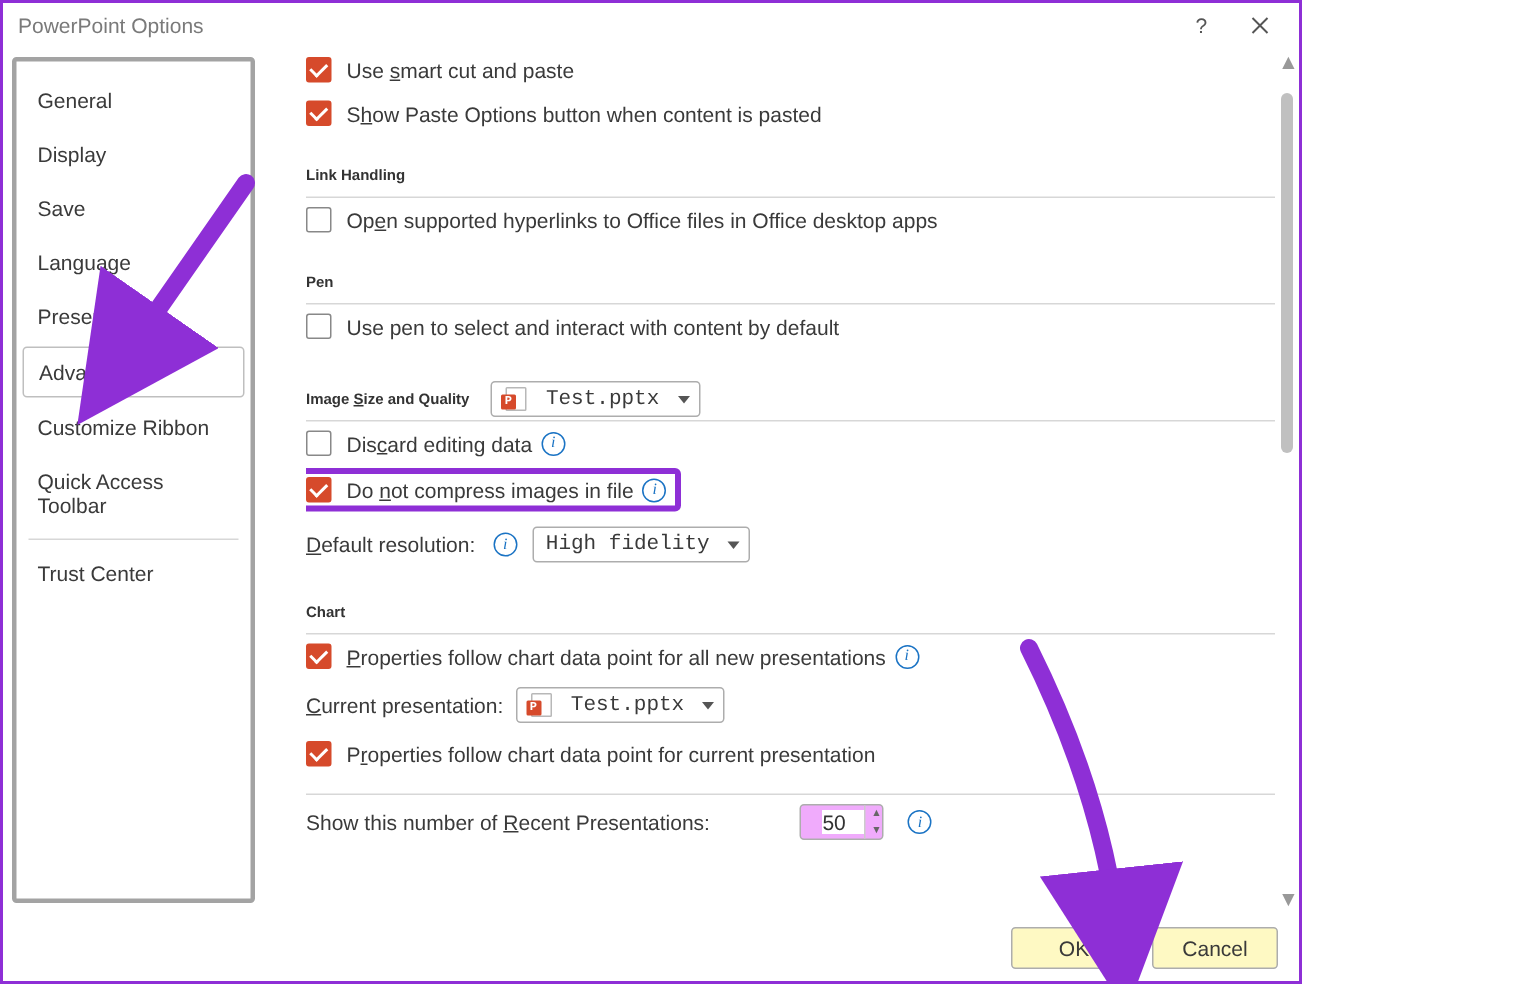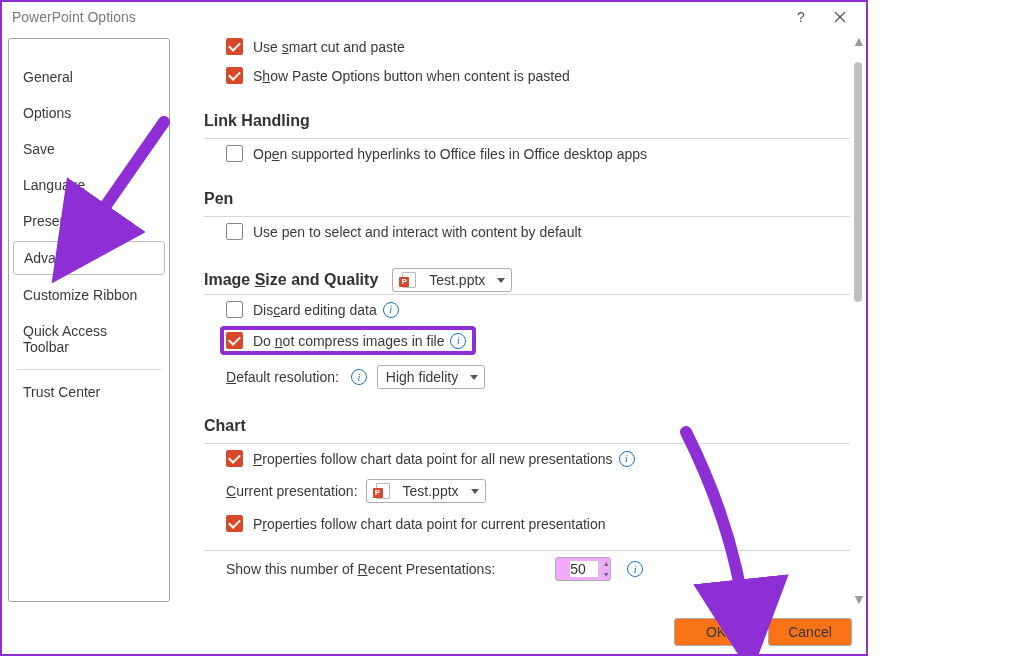--- a/index.html
+++ b/index.html
@@ -4,58 +4,58 @@
 <style>
   * { box-sizing: border-box; margin: 0; padding: 0; }
   html, body { height: 100%; font-family: "Segoe UI", Arial, sans-serif; font-size: 14px; color: #3a3a3a; }
   .window { width: 868px; height: 656px; border: 2px solid #8e2fd6; background: #fff; display: flex; flex-direction: column; }
   .titlebar { height: 30px; display: flex; align-items: center; padding: 0 6px 0 10px; color: #7a7a7a; }
   .titlebar .spacer { flex: 1; }
   .title-btn { width: 40px; height: 30px; display: flex; align-items: center; justify-content: center; color: #555; }
   .close-x svg, .help-q svg { width: 12px; height: 12px; }
   .body { flex: 1; display: flex; overflow: hidden; padding-bottom: 46px; position: relative; }
   .sidebar { width: 174px; padding: 6px; }
-  .sidebox { border: 1px solid #a3a3a3; border-radius: 3px; height: 100%; padding: 20px 0; }
+  .sidebox { border: 3px solid #a3a3a3; border-radius: 3px; height: 100%; padding: 8px 0; }
   .nav-item { padding: 10px 14px; cursor: default; color: #3a3a3a; }
   .nav-item.selected { border: 1px solid #bfbfbf; border-radius: 3px; margin: 2px 4px; padding: 8px 10px; }
   .nav-sep { height: 1px; background: #d7d7d7; margin: 4px 8px; }
   .content { flex: 1; position: relative; overflow: hidden; }
   .scroll-area { position: absolute; inset: 0 16px 0 28px; overflow: hidden; }
   .scrollbar-track { position: absolute; right: 2px; top: 2px; bottom: 2px; width: 12px; }
   .scrollbar-thumb { position: absolute; left: 2px; width: 8px; background: #c0c0c0; border-radius: 5px; top: 28px; height: 240px; }
   .scrollbar-arrow { position: absolute; left: 0; width: 14px; height: 14px; color: #999; display:flex; align-items:center; justify-content:center; }
   .scrollbar-arrow.up { top: 0; }
   .scrollbar-arrow.down { bottom: 0; }
   .section { margin-top: 12px; }
-  .section h3 { font-size: 16px; font-weight: 600; color: #333; padding: 10px 0 6px; }
+  .section h3 { font-size: 10px; font-weight: 600; color: #333; padding: 10px 0 6px; }
   .section .hr { height: 1px; background: #d7d7d7; margin-top: 2px; }
   .section-with-inline { display:flex; align-items:center; gap: 14px; padding-top:10px; }
   .section-with-inline h3 { padding: 0; }
-  .row { display: flex; align-items: center; padding: 6px 0; margin-left: 22px; }
+  .row { display: flex; align-items: center; padding: 6px 0; }
   .indent { padding-left: 0px; }
   .cb { width: 17px; height: 17px; border: 1px solid #888; border-radius: 2px; margin-right: 10px; position: relative; display:inline-flex; align-items:center; justify-content:center; background:#fff; }
   .cb.checked { background: #d64a2b; border-color: #d64a2b; }
   .cb.checked::after { content: ""; position: absolute; width: 9px; height: 5px; border: 2px solid #fff; border-top: none; border-right: none; transform: rotate(-45deg); top: 3px; }
   .lbl { }
   .u { text-decoration: underline; }
   .info { display:inline-flex; width:16px; height:16px; border:1px solid #1a73c4; color:#1a73c4; border-radius:50%; align-items:center; justify-content:center; font-size:10.5px; font-style:italic; font-family:Georgia,serif; margin-left:6px; }
   .info::before { content:"i"; }
-  .select { display:inline-flex; align-items:center; border:1px solid #adadad; border-radius:3px; padding: 3px 6px 3px 8px; gap:6px; background:#fff; }
+  .select { display:inline-flex; align-items:center; border:1px solid #adadad; border-radius:3px; padding: 3px 6px 3px 8px; gap:6px; background:#fff;font-family:Liberation Mono, monospace; }
   .select .caret { width:0;height:0;border-left:4px solid transparent;border-right:4px solid transparent;border-top:5px solid #555; margin-left:6px;}
   .ppt-icon { width:16px; height:16px; display:inline-flex; align-items:center; justify-content:center; margin-right:6px; }
   .ppt-icon .sheet { width:14px; height:16px; border:1px solid #b8b8b8; border-radius:1px; position:relative; background:#fff; }
   .ppt-icon .sheet::before { content:""; position:absolute; left:-4px; top:4px; width:10px; height:10px; background:#d64a2b; border-radius:1px; }
   .ppt-icon .sheet::after { content:"P"; position:absolute; left:-4px; top:4px; width:10px; height:9px; color:#fff; font-size:8px; font-weight:bold; text-align:center; }
   .highlight-box { border: 4px solid #8e2fd6; border-radius: 4px; padding: 2px 6px 2px 2px; display:inline-flex; align-items:center; margin-left:-6px; }
   .spinbox { display:inline-flex; align-items:center; border:1px solid #adadad; border-radius:3px; padding:0 0 0 14px; height:24px; width:56px; position:relative; background:#f0abfc; }
   .spinbox input { border:none; width:28px; outline:none; font-size:14px; color:#333; }
   .spin-btns { display:flex; flex-direction:column; height:22px; border-left:1px solid #ccc; }
   .spin-btns div { width:14px; height:11px; display:flex; align-items:center; justify-content:center; color:#666; font-size:7px; }
   .footer { position: absolute; bottom: 8px; right: 14px; display:flex; gap:10px; }
-  .btn { width: 84px; height: 28px; border:1px solid #adadad; border-radius:3px; background:#f97316; display:flex; align-items:center; justify-content:center; }
+  .btn { width: 84px; height: 28px; border:1px solid #adadad; border-radius:3px; background:#fef9c3; display:flex; align-items:center; justify-content:center; }
   .arrow { position:absolute; pointer-events:none; }
   .arrow svg { overflow:visible; }
 </style>
 </head>
 <body>
 
 <div class="window">
 
   <div class="titlebar">
     <span>PowerPoint Options</span>
@@ -71,21 +71,21 @@
           <line x1="11" y1="1" x2="1" y2="11"></line>
         </svg>
     </div>
   </div>
 
   <div class="body">
 
     <div class="sidebar">
       <div class="sidebox">
         <div class="nav-item"><span>General</span></div>
-        <div class="nav-item"><span>Options</span></div>
+        <div class="nav-item"><span>Display</span></div>
         <div class="nav-item"><span>Save</span></div>
         <div class="nav-item"><span>Language</span></div>
         <div class="nav-item"><span>Presentations</span></div>
         <div class="nav-item selected"><span>Advanced</span></div>
         <div class="nav-item"><span>Customize Ribbon</span></div>
         <div class="nav-item"><span>Quick Access Toolbar</span></div>
         <div class="nav-sep"></div>
         <div class="nav-item"><span>Trust Center</span></div>
       </div>
     </div>

